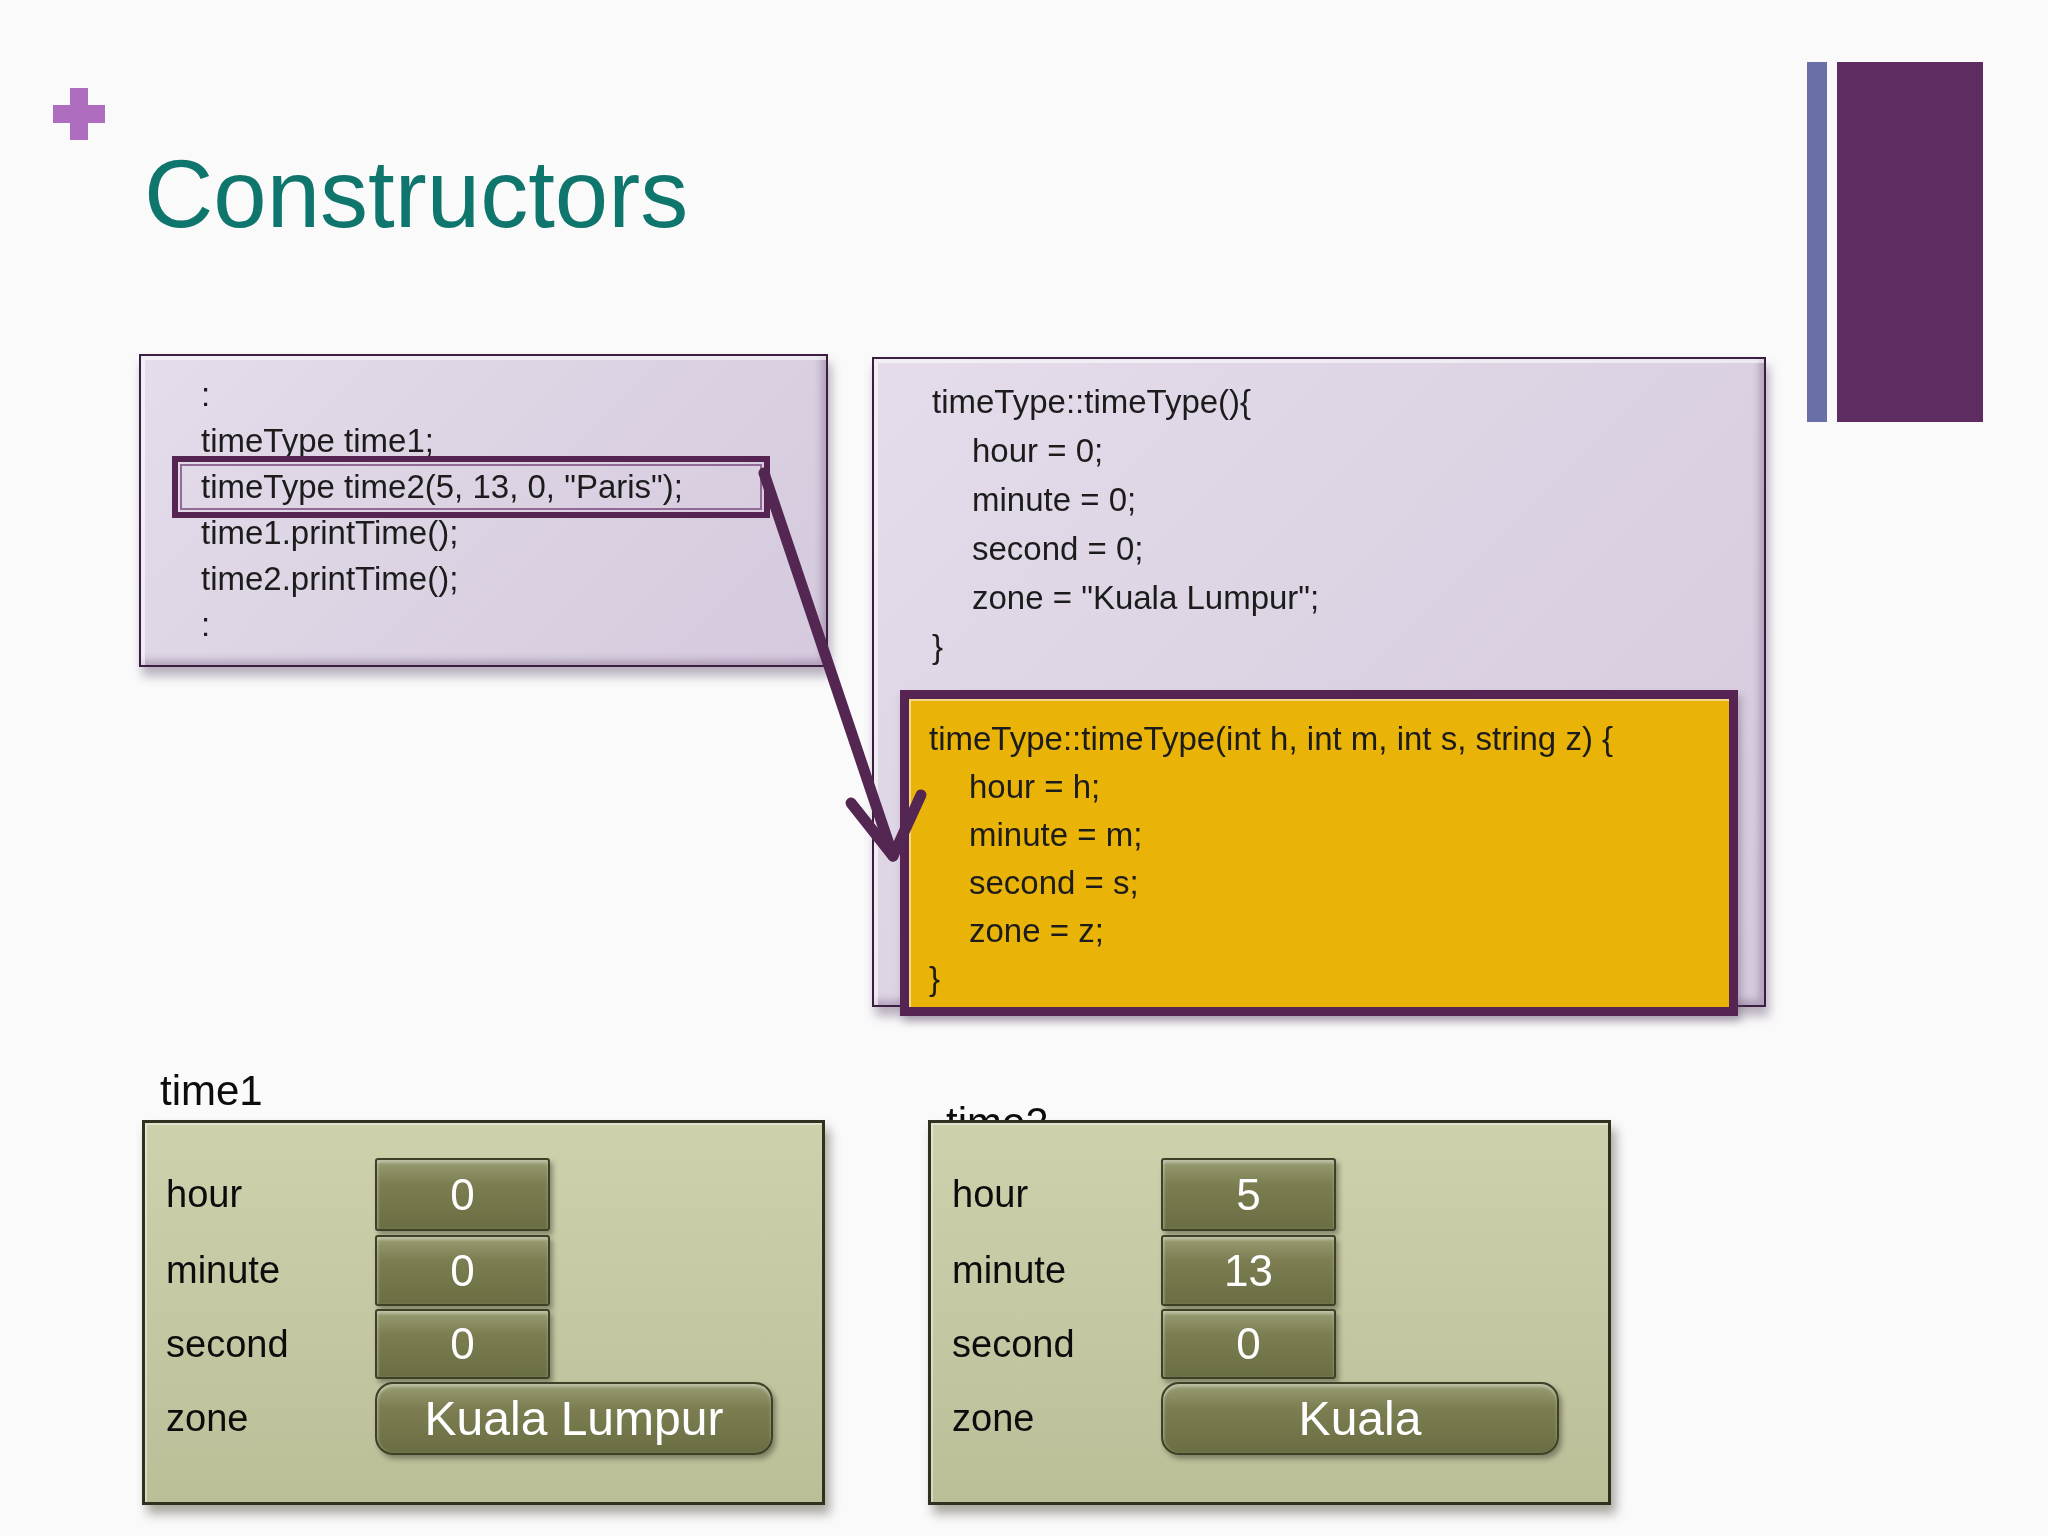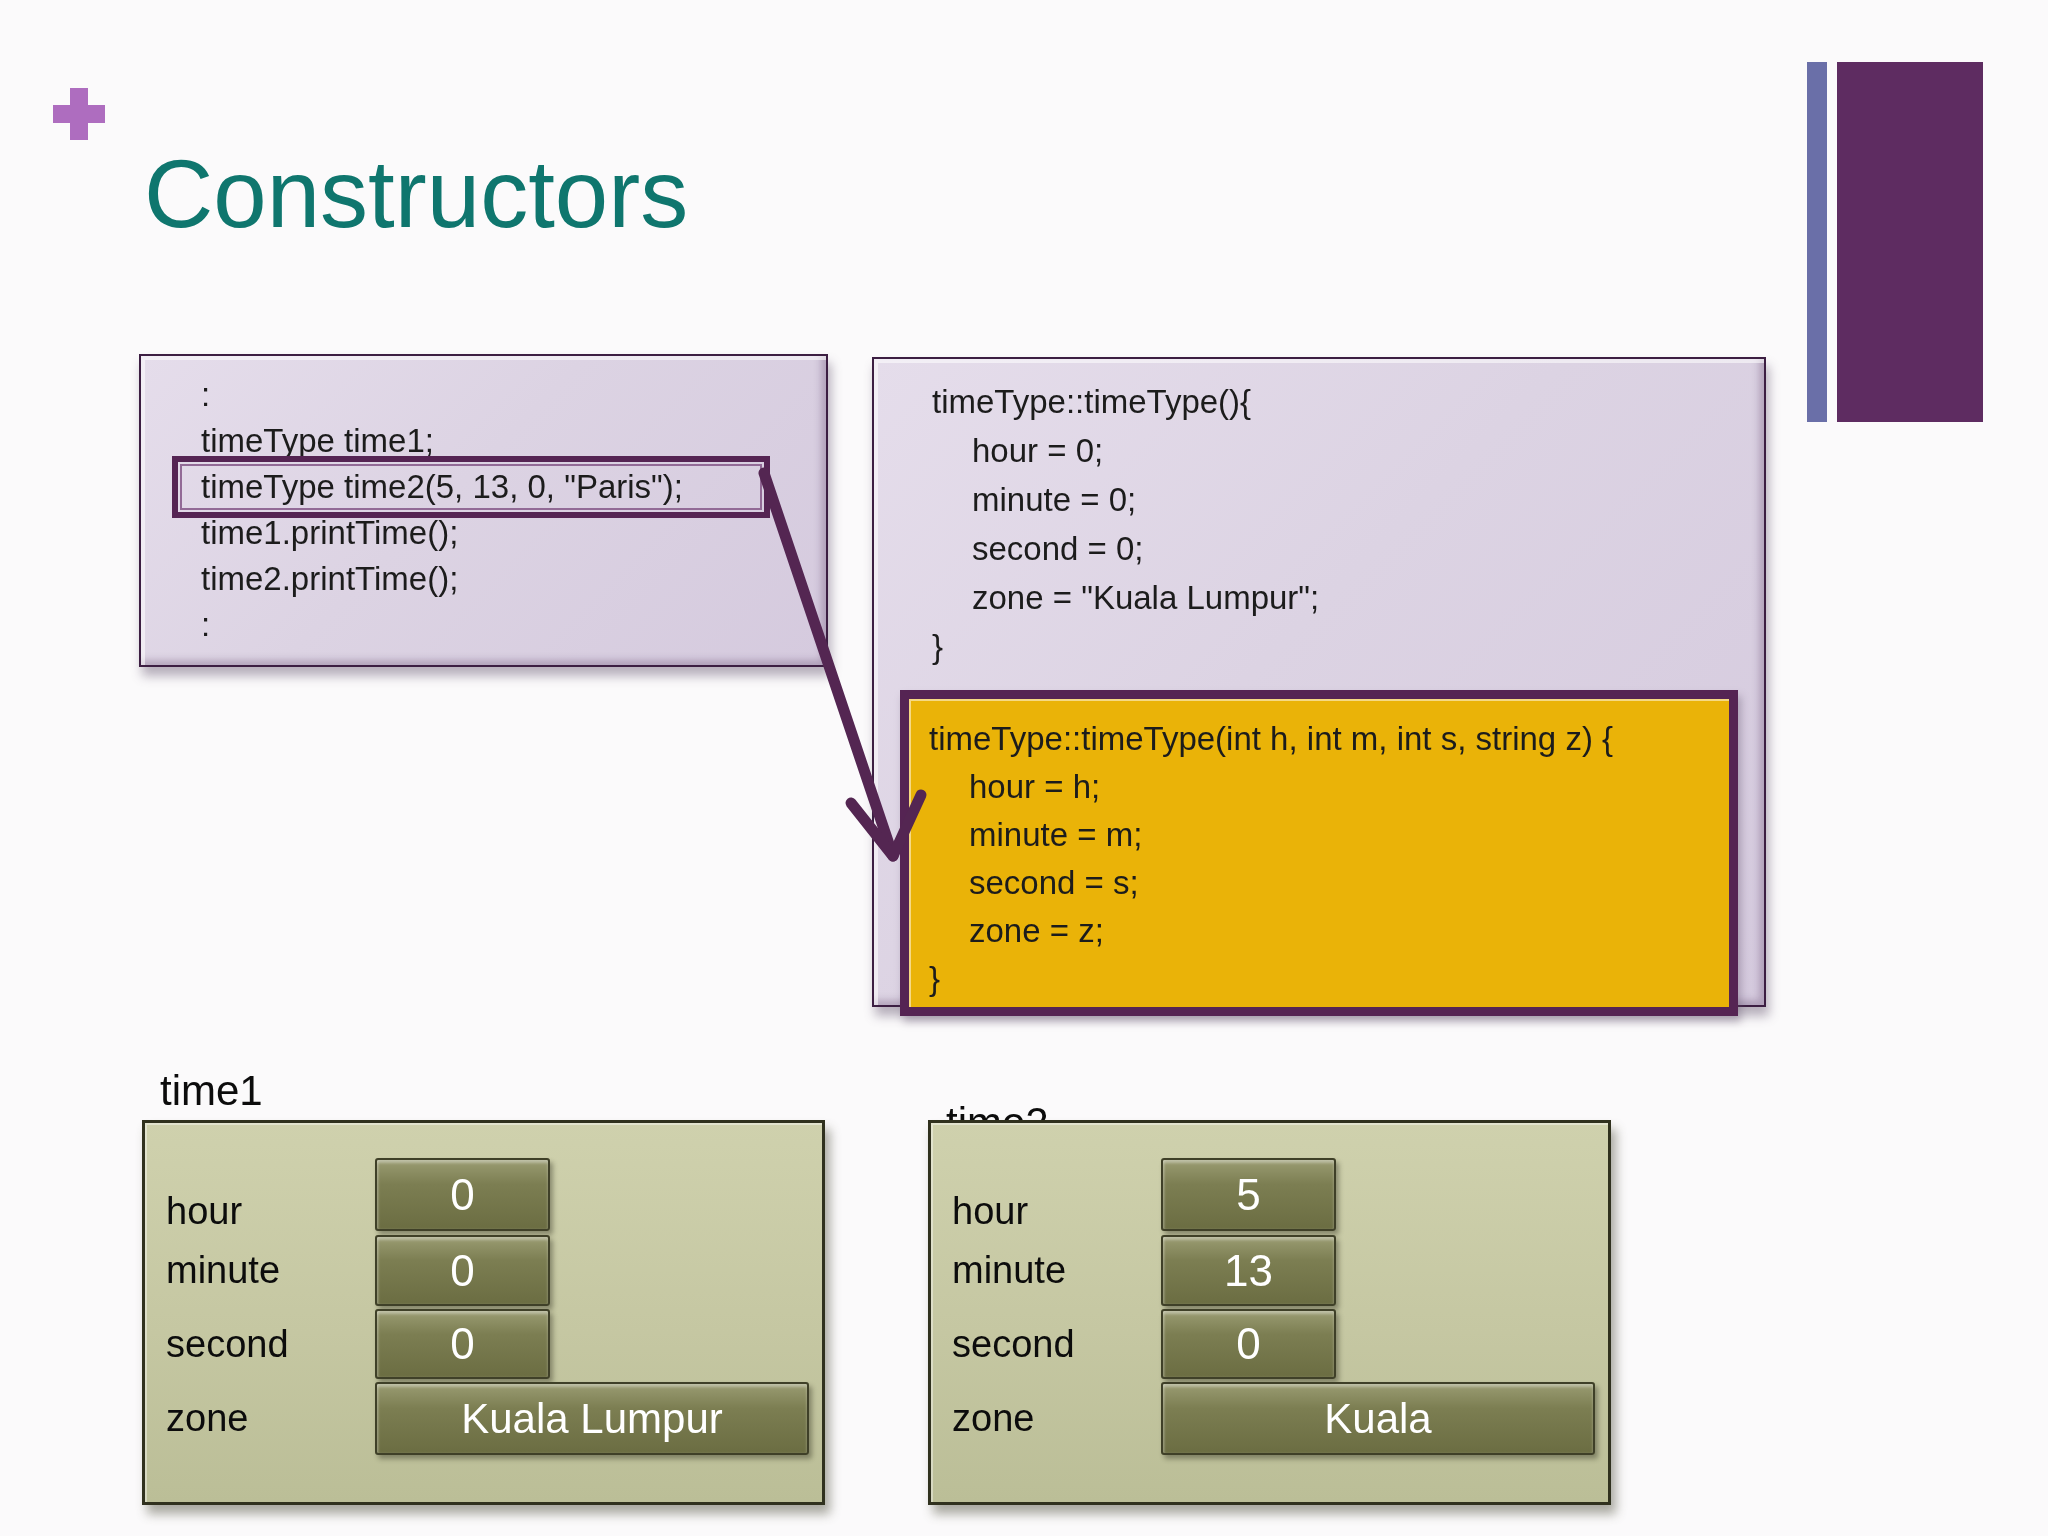--- a/index.html
+++ b/index.html
@@ -50,26 +50,26 @@
   }
   .fld-label { position:absolute; left:21px; height:44px; line-height:44px; font-size:38px; color:#0c0c0c; }
   .cell {
     position:absolute; left:230px; width:175px; box-sizing:border-box;
     background:linear-gradient(180deg,#9a9c72 0%,#7c7e52 35%,#6b6d42 100%);
     border:2px solid #3f4028; border-radius:3px;
     box-shadow: inset 0 3px 3px rgba(255,255,255,0.35), inset 2px 0 2px rgba(255,255,255,0.15),
                 3px 4px 5px rgba(40,40,25,0.4);
     color:#ffffff; text-align:center; font-size:44px;
   }
-  .cell.zone { width:434px; font-size:42px; }
+  .cell.zone { width:398px; font-size:48px;border-radius:18px; }
   .c1 { top:35px;  height:73px; line-height:69px; }
   .c2 { top:112px; height:71px; line-height:67px; }
   .c3 { top:186px; height:70px; line-height:66px; }
   .c4 { top:259px; height:73px; line-height:69px; }
-  .l1 { top:66px; } .l2 { top:125px; } .l3 { top:199px;text-align:center; } .l4 { top:273px; }
+  .l1 { top:49px; } .l2 { top:125px; } .l3 { top:199px;text-align:center; } .l4 { top:273px; }
 </style>
 </head>
 <body>
 
 <div id="slide">
 
   <div id="plus">
     <span class="bar-h"></span>
     <span class="bar-v"></span>
   </div>

